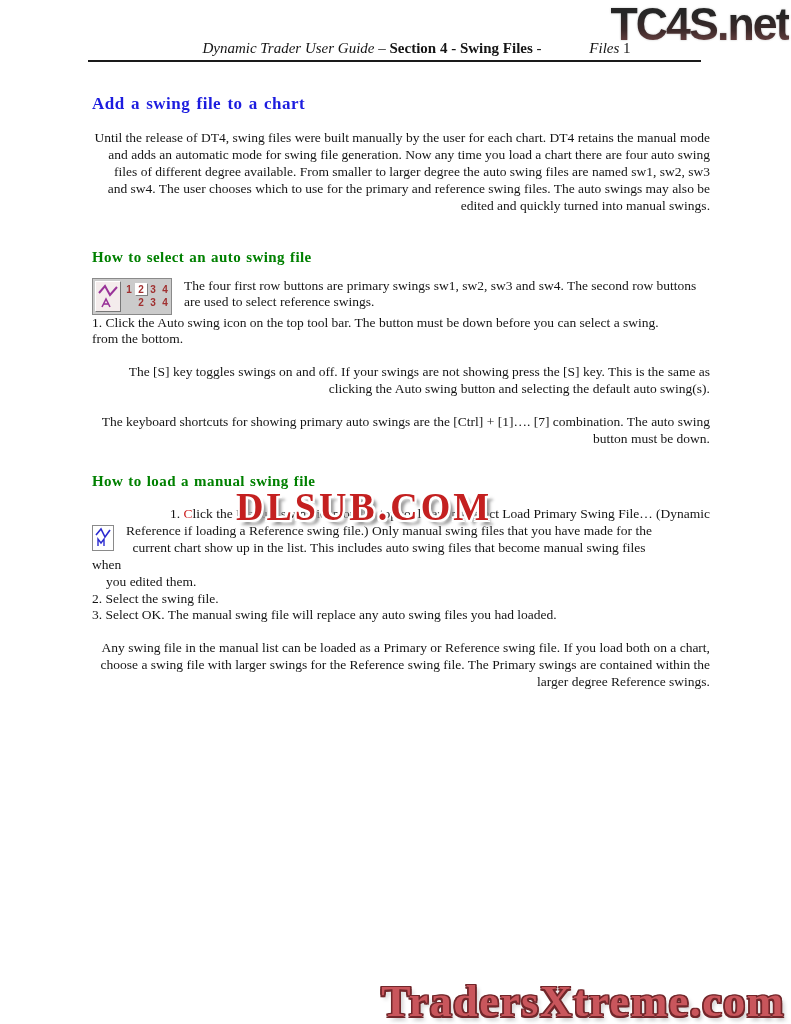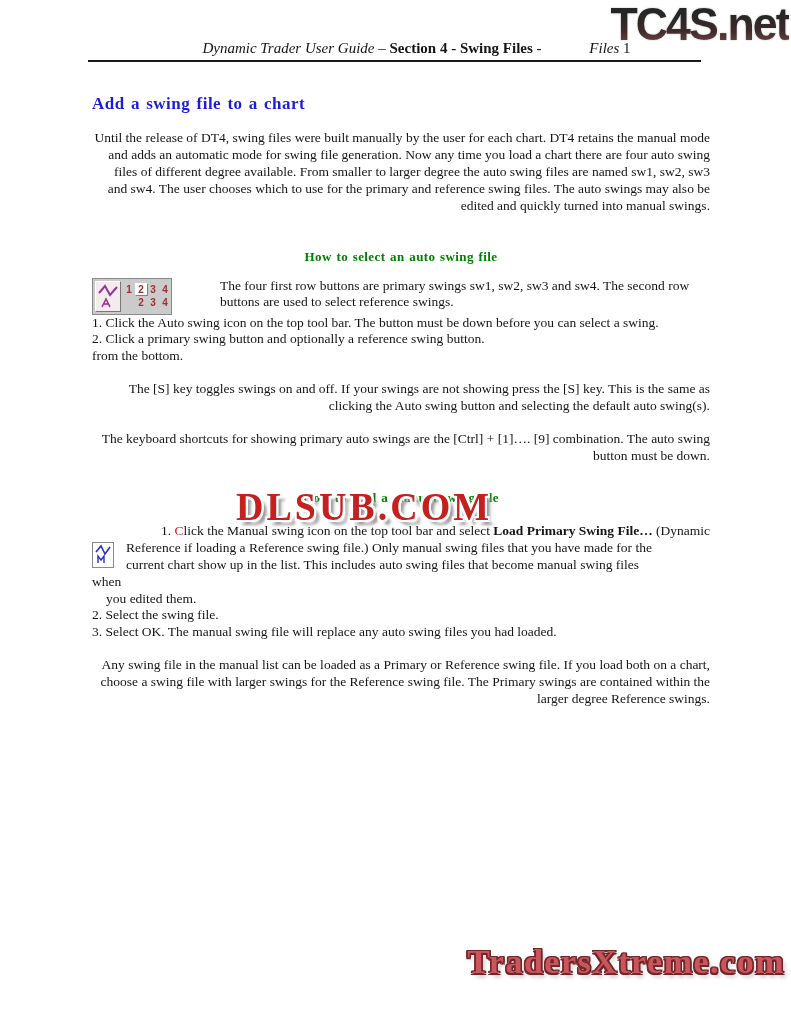--- a/index.html
+++ b/index.html
@@ -25,63 +25,63 @@
   
   .wm-mid{position:absolute;top:486px;left:236px;z-index:5;
       font-family:"Liberation Serif",serif;font-weight:bold;font-size:38px;line-height:40px;
       letter-spacing:3px;color:#c42020;transform:scaleY(1.05);
       text-shadow:
         -2px -2px 0 #fff, 2px -2px 0 #fff, -2px 2px 0 #fff, 2px 2px 0 #fff,
         -2px 0 0 #fff, 2px 0 0 #fff, 0 -2px 0 #fff, 0 2px 0 #fff,
         5px 5px 3px #9a9a9a;}
 
   
-  .wm-bot{position:absolute;top:944px;right:6px;z-index:5;
-      font-family:"Liberation Serif",serif;font-weight:bold;font-size:34px;line-height:36px;
+  .wm-bot{position:absolute;top:984px;right:6px;z-index:5;
+      font-family:"Liberation Serif",serif;font-weight:bold;font-size:44px;line-height:36px;
       letter-spacing:1.5px;color:#c9565c;
       text-shadow:
         -1.5px -1.5px 0 #72272b, 1.5px -1.5px 0 #72272b,
         -1.5px 1.5px 0 #72272b, 1.5px 1.5px 0 #72272b,
         -1.5px 0 0 #72272b, 1.5px 0 0 #72272b, 0 -1.5px 0 #72272b, 0 1.5px 0 #72272b,
         0 0 7px #ffffff, 3px 4px 4px #b9b9b9;}
 
   
   .content{position:absolute;top:62px;left:92px;width:618px;
            font-size:13.5px;line-height:16.9px;}
   .title{color:#1c1cdf;font-size:17px;line-height:20px;font-weight:bold;
          letter-spacing:0.5px;word-spacing:1.5px;margin:32px 0 0 0;}
   .p{margin:16px 0 0 0;text-align:right;}
-  .h2{color:#008000;font-size:13px;line-height:18px;font-weight:bold;
-      letter-spacing:0.4px;word-spacing:1px;margin:33px 0 0 0;text-align:center;}
+  .h2{color:#008000;font-size:15px;line-height:18px;font-weight:bold;
+      letter-spacing:0.4px;word-spacing:1px;margin:33px 0 0 0;}
   .h2.manual{margin-top:24px;}
   .one-line{white-space:nowrap;}
 
   
   .auto-row{display:flex;gap:12px;align-items:flex-start;margin-top:12px;}
   .autoicon{flex:0 0 auto;width:80px;height:37px;background:#cbcbcb;
             border:1px solid #8a8a8a;box-sizing:border-box;
             display:flex;align-items:center;padding:1px;}
   .ai-left{width:26px;height:31px;background:#f4ecec;margin:1px;
            border:1px solid;border-color:#ffffff #777777 #777777 #ffffff;box-sizing:border-box;}
   .ai-nums{flex:1;font-family:"Liberation Sans",sans-serif;font-weight:bold;
            font-size:10px;color:#a03030;}
   .ai-row{display:grid;grid-template-columns:repeat(4,12px);justify-items:center;
           line-height:13px;margin-left:1px;}
   .ai-cell{width:11px;text-align:center;}
   .pressed{background:#ffffff;border:1px solid;border-color:#ffffff #808080 #808080 #ffffff;
            line-height:11px;}
-  .caption{width:522px;margin-left:36px;}
+  .caption{width:522px;}
 
   
-  .mi-row{display:flex;gap:12px;align-items:flex-start;}
+  .mi-row{display:flex;gap:12px;align-items:flex-start;text-align:center;}
   .manualicon{flex:0 0 auto;width:22px;height:26px;background:#ffffff;
               border:1px solid #8a8a8a;box-sizing:border-box;margin-top:2px;}
   .indent{padding-left:14px;}
   .red{color:#cc2222;}
-  .bold{font-weight:bold;}
+  .bold{font-weight:normal;}
 </style>
 </head>
 <body>
 
 <div class="page">
 
   <div class="wm-top">TC4S.net</div>
 
   <div class="hdr">
     <span class="it">Dynamic Trader User Guide – </span><span class="bd">Section 4 - Swing Files</span><span>  -  </span><span class="it">Files</span>&nbsp;<span>1</span>
@@ -122,27 +122,26 @@
             <span class="ai-cell">3</span>
             <span class="ai-cell">4</span>
           </div>
         </div>
       </div>
       <div class="caption">The four first row buttons are primary swings sw1, sw2, sw3 and sw4. The second row buttons are used to select reference swings.</div>
     </div>
 
     <div>
       <div class="one-line">1. Click the Auto swing icon on the top tool bar. The button must be down before you can select a swing.</div>
-      <div class="one-line">2. Click a primary swing button and optionally a reference swing button.</div>
       <div class="one-line">from the bottom.</div>
     </div>
 
     <div class="p">The [S] key toggles swings on and off.  If your swings are not showing press the [S] key. This is the same as clicking the Auto swing button and selecting the default auto swing(s).</div>
 
-    <div class="p">The keyboard shortcuts for showing primary auto swings are the [Ctrl] + [1]…. [9] combination. The auto swing button must be down.</div>
+    <div class="p">The keyboard shortcuts for showing primary auto swings are the [Ctrl] + [1]…. [7] combination. The auto swing button must be down.</div>
 
     <div class="h2 manual">How to load a manual swing file</div>
 
     <div class="p one-line"><span>1. </span><span class="red">C</span><span>lick the Manual swing icon on the top tool bar and select </span><span class="bold">Load Primary Swing File…</span><span> (Dynamic</span></div>
 
     <div class="mi-row">
       <div class="manualicon">
         <svg width="20" height="24" viewBox="0 0 20 24">
           <polyline points="3,9 8,3 12,11 17,4" fill="none" stroke="#2b2bd0" stroke-width="1.6"></polyline>
           <polyline points="5,20 5,13 8,17 11,13 11,20" fill="none" stroke="#2b2bd0" stroke-width="1.4"></polyline>

